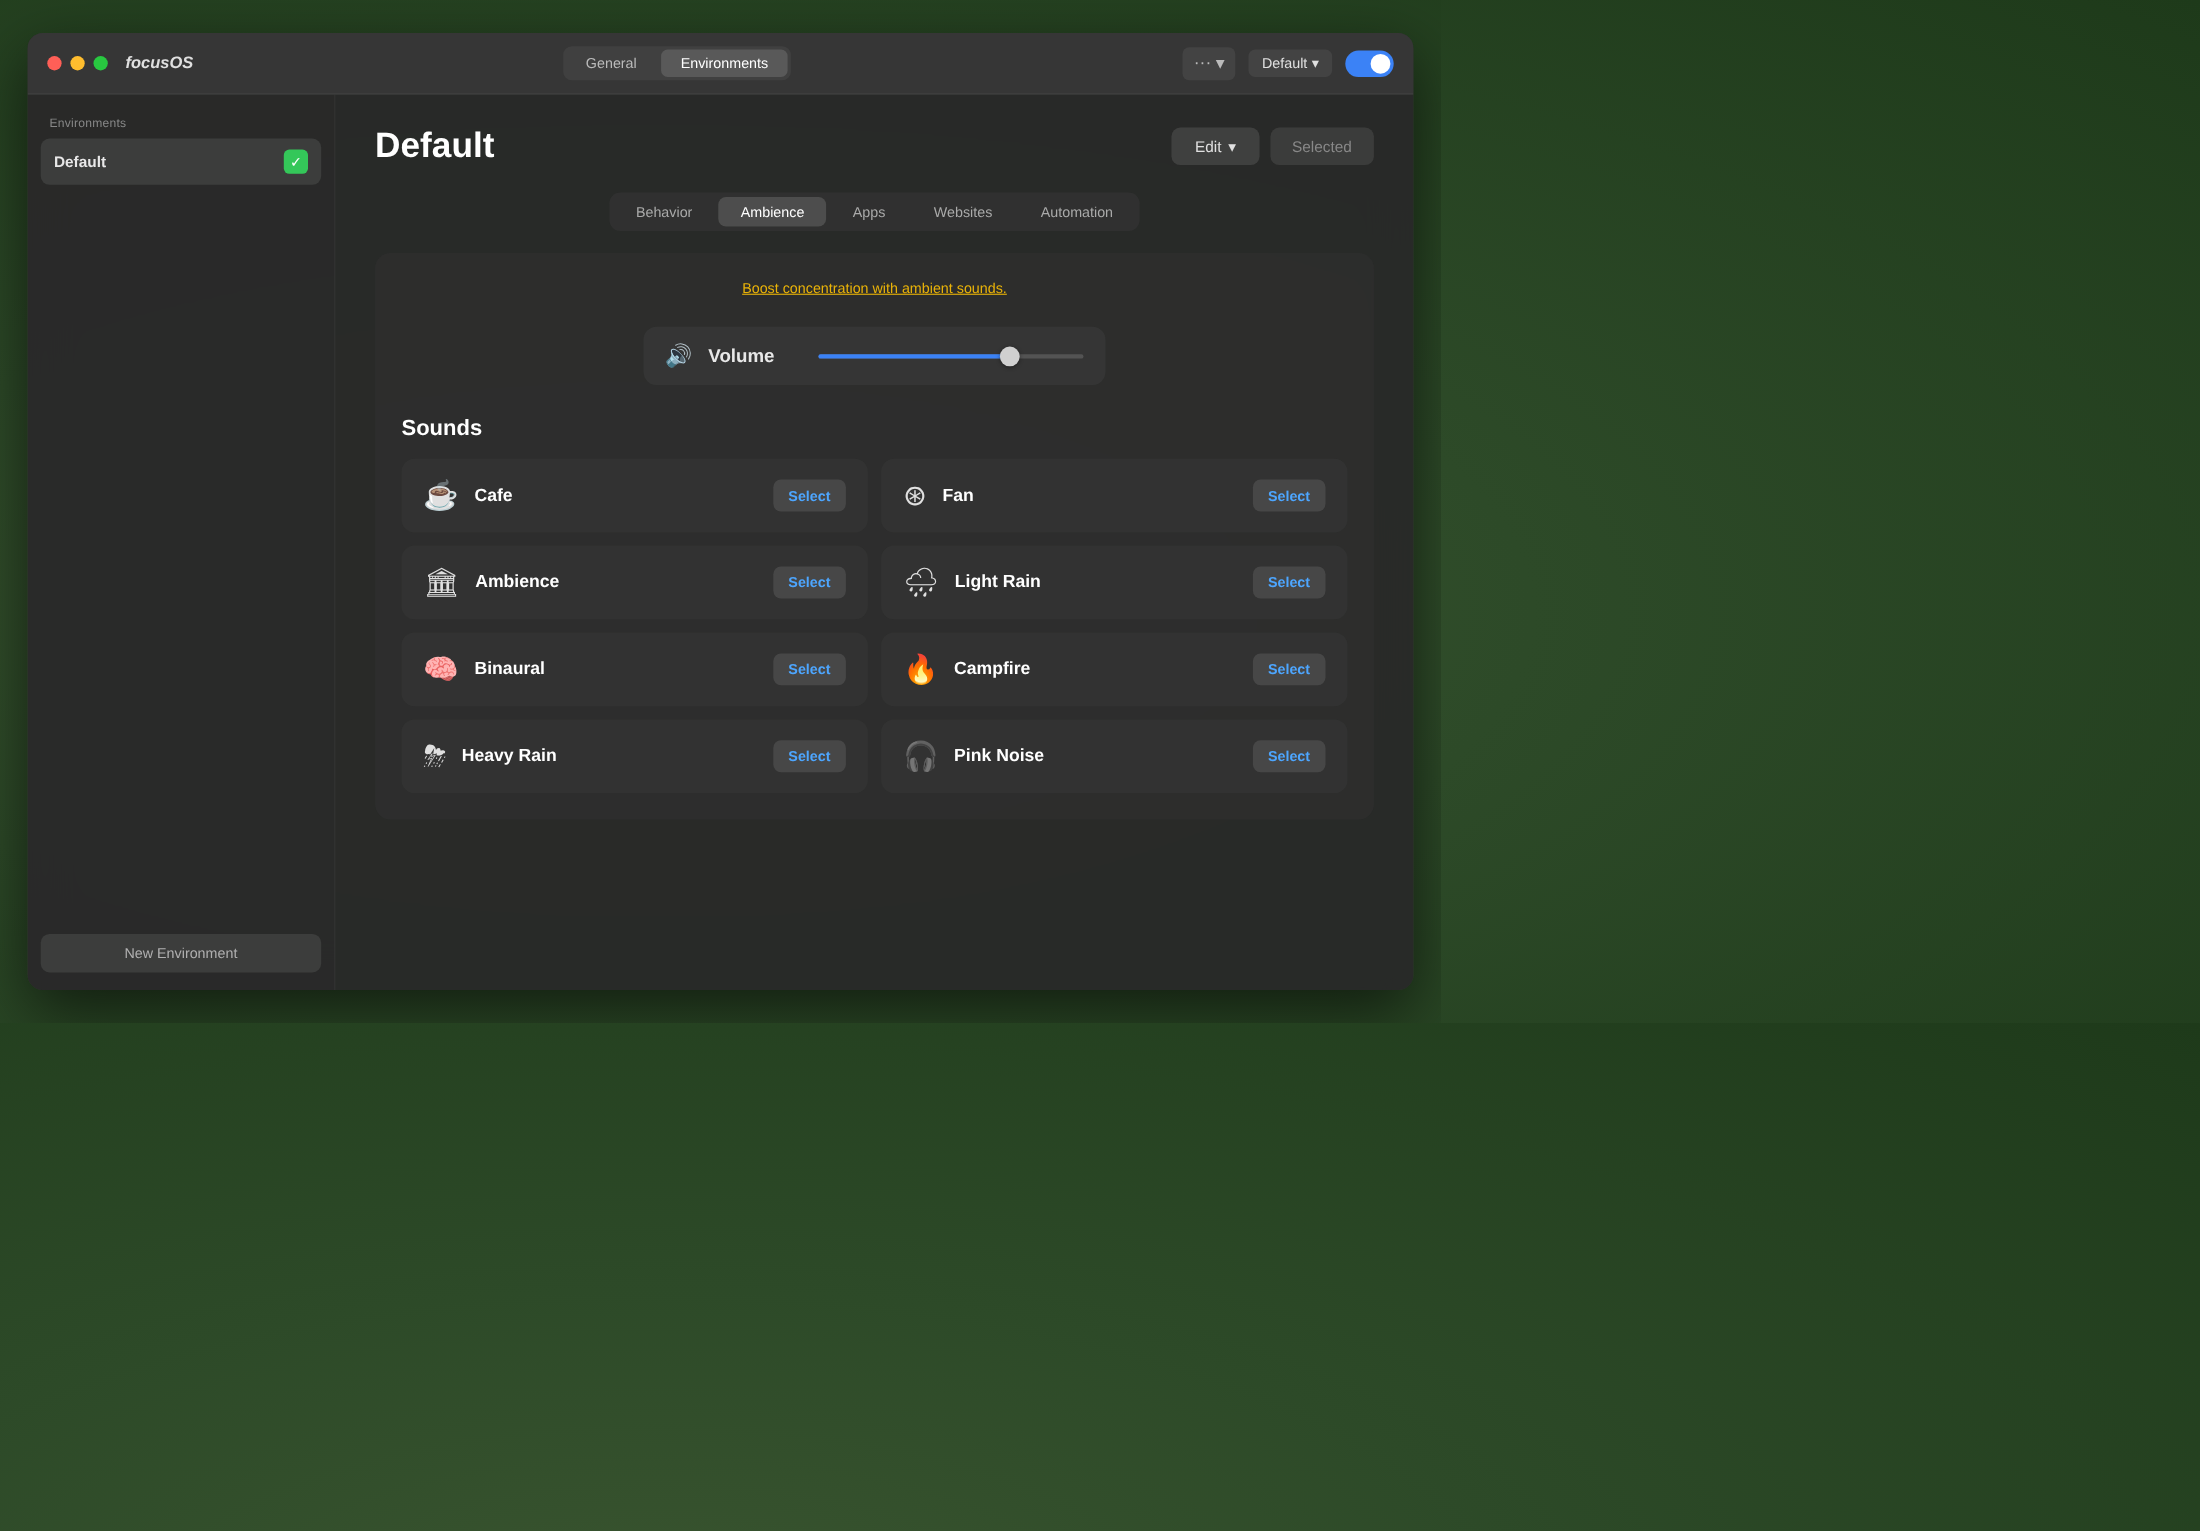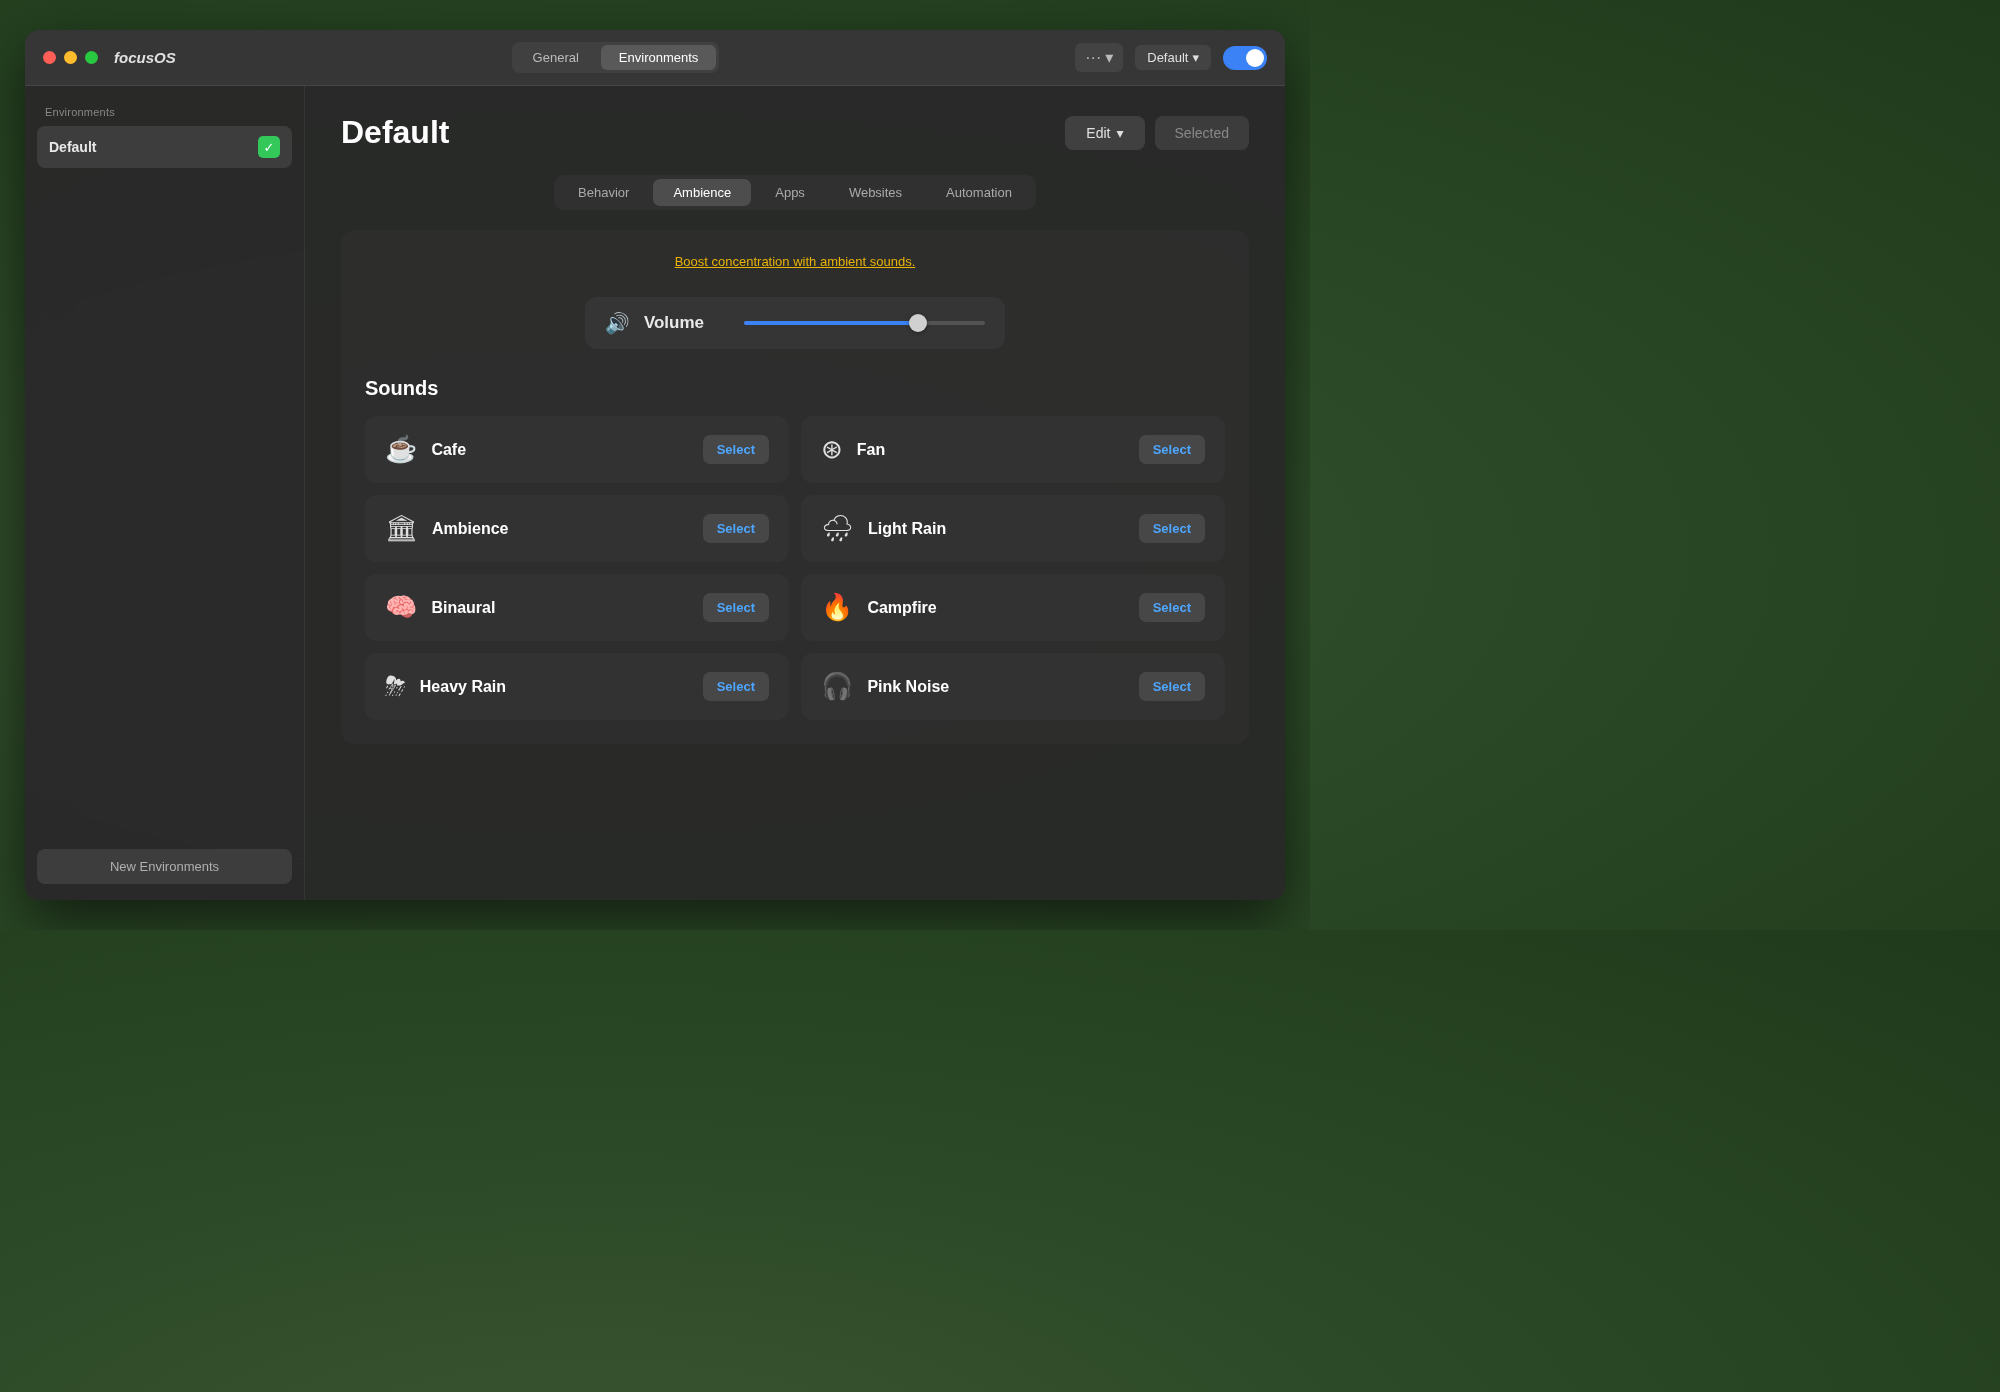--- a/index.html
+++ b/index.html
@@ -396,21 +396,21 @@
 
   <div class="body">
 
     <div class="sidebar">
       <div class="sidebar-label">Environments</div>
       <div class="sidebar-item active">
         <span class="sidebar-item-name">Default</span>
         <div class="check-icon">✓</div>
       </div>
       <div class="sidebar-spacer"></div>
-      <button class="new-env-btn">New Environments</button>
+      <button class="new-env-btn">New Environment</button>
     </div>
 
     <div class="main">
       <div class="main-header">
         <h1 class="main-title">Default</h1>
         <div class="header-btns">
           <button class="edit-btn">
             <span>Edit</span>
             <span>▾</span>
           </button>

